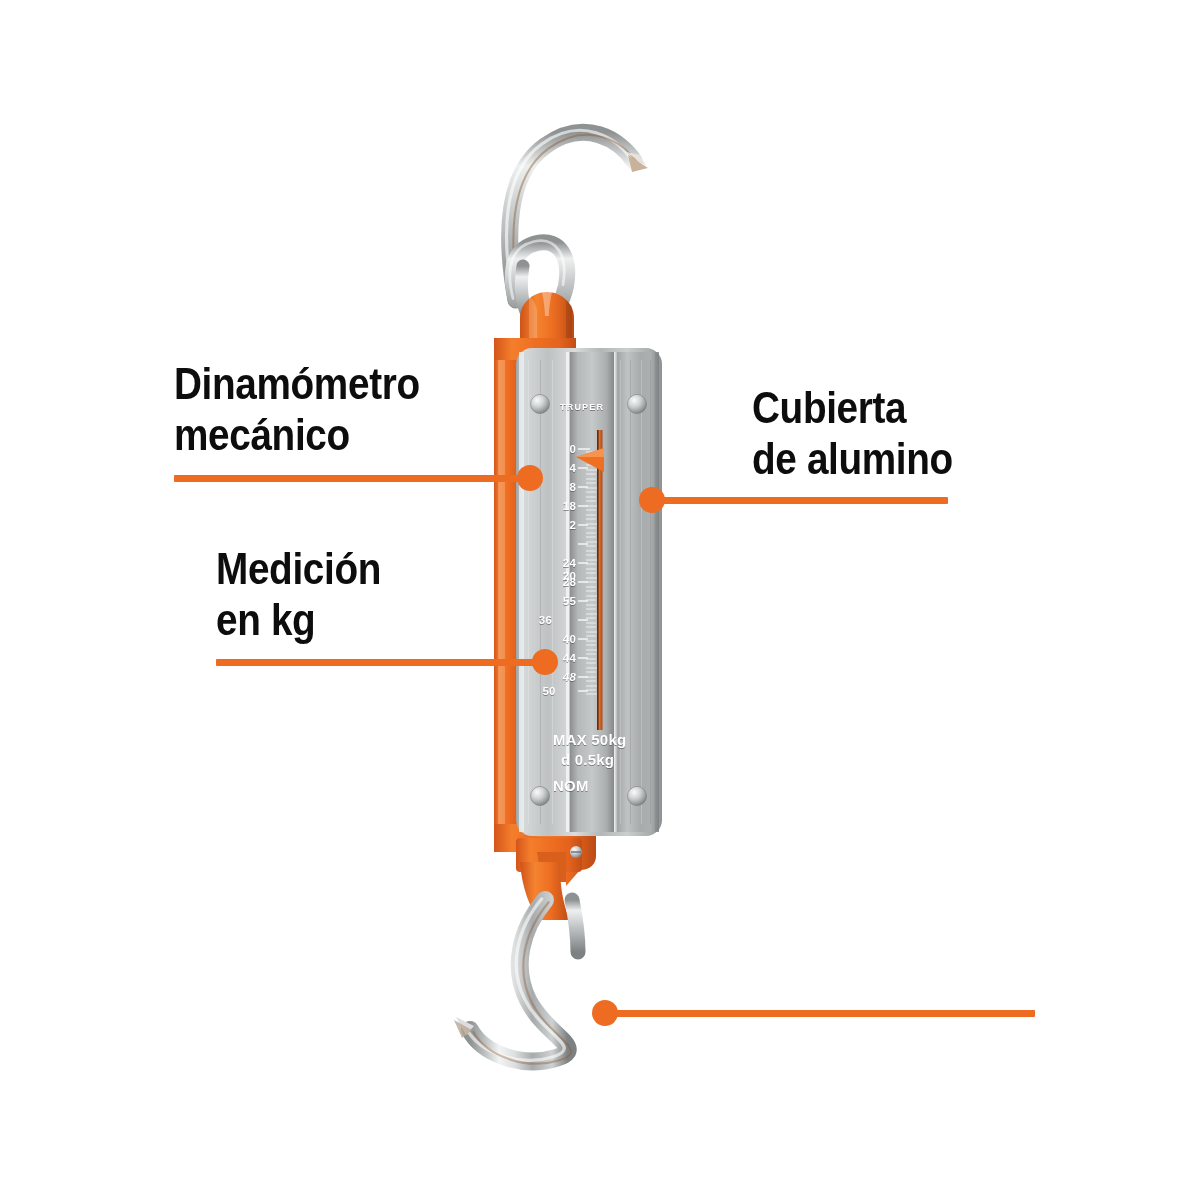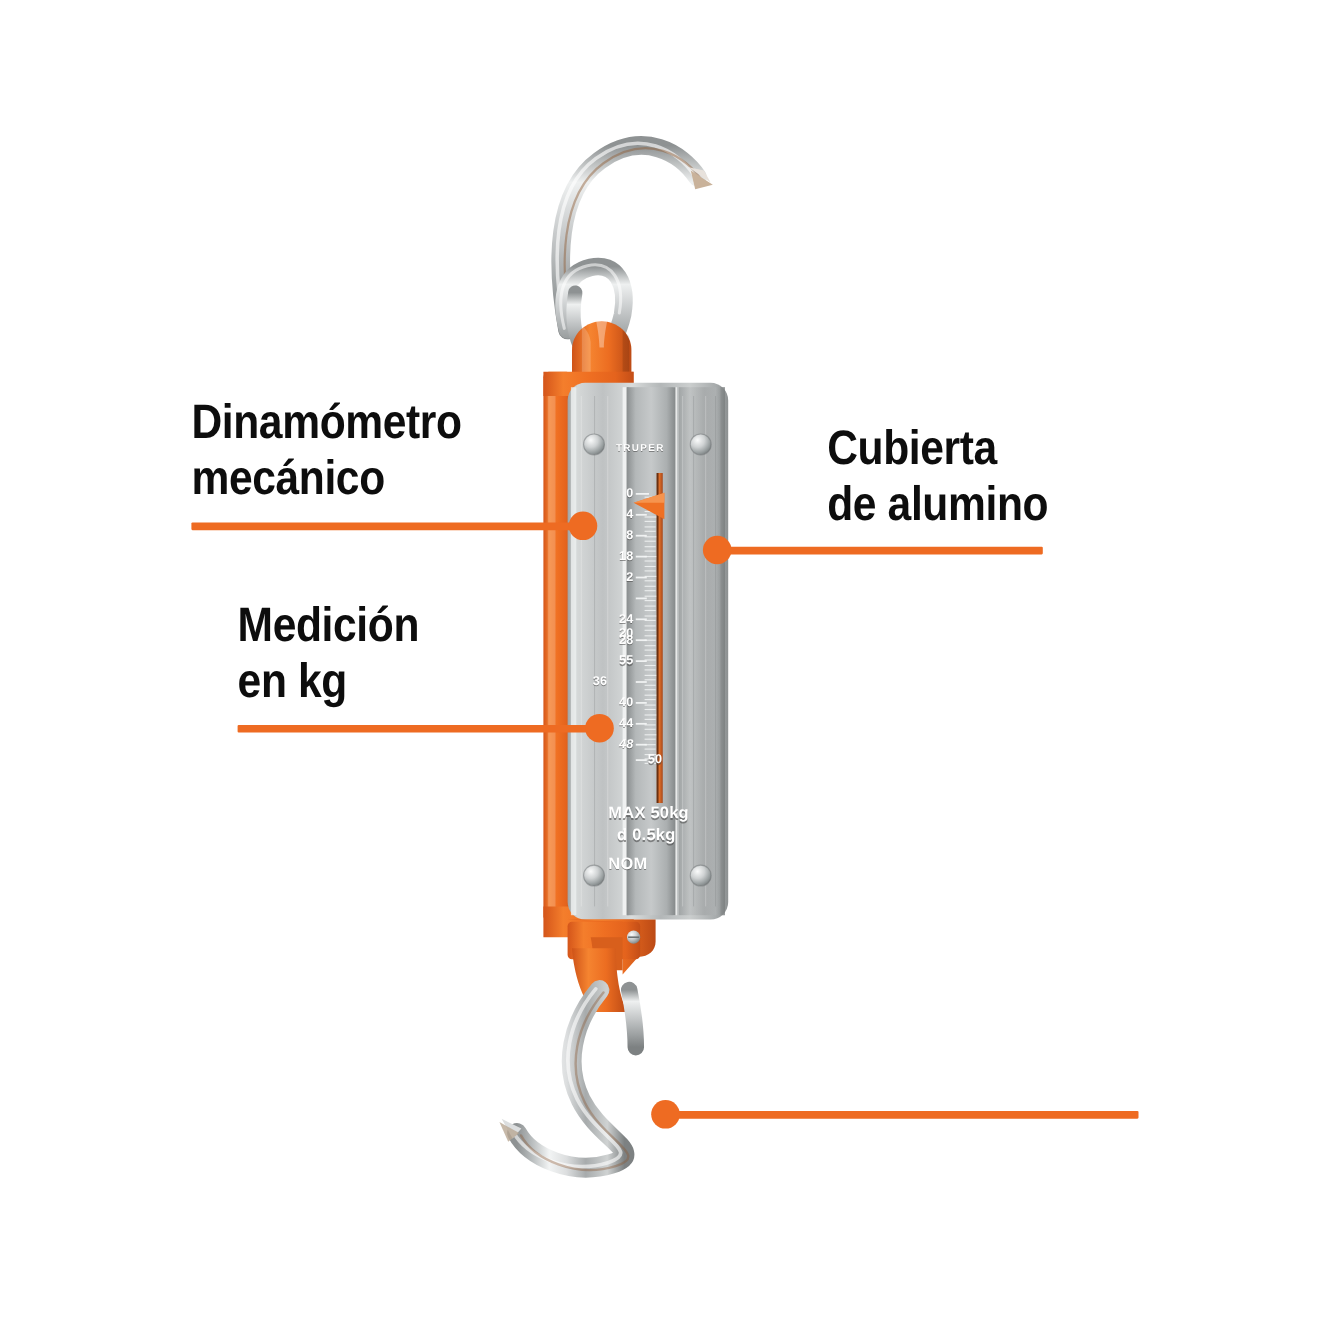--- a/index.html
+++ b/index.html
@@ -366,21 +366,21 @@
   <div class="face-text tick-num" style="left:550px; top:500px;">18</div>
   <div class="face-text tick-num" style="left:550px; top:519px;">2</div>
   <div class="face-text tick-num" style="left:550px; top:538px;margin-top:32px;">20</div>
   <div class="face-text tick-num" style="left:550px; top:557px;">24</div>
   <div class="face-text tick-num" style="left:550px; top:576px;">28</div>
   <div class="face-text tick-num" style="left:550px; top:595px;">55</div>
   <div class="face-text tick-num" style="left:526px; top:614px;">36</div>
   <div class="face-text tick-num" style="left:550px; top:633px;">40</div>
   <div class="face-text tick-num" style="left:550px; top:652px;">44</div>
   <div class="face-text tick-num" style="left:550px; top:671px;font-style:italic;">48</div>
-  <div class="face-text tick-num" style="left:576px; top:685px;">50</div>
+  <div class="face-text tick-num" style="left:536px; top:685px;text-align:center;">50</div>
 
   <div class="face-text spec" style="left:553px; top:731px;">MAX 50kg</div>
   <div class="face-text spec" style="left:561px; top:751px;">d   0.5kg</div>
   <div class="face-text spec" style="left:553px; top:777px;">NOM</div>
 
   <div class="callout callout-left" style="left:174px; top:358px; width:360px;">
     <div class="callout-text"><span>Dinamómetro</span><br><span>mecánico</span></div>
   </div>
   <div class="leader" style="left:174px; top:475px; width:360px;"></div>
   <div class="leader-dot" style="left:517px; top:465px;"></div>

